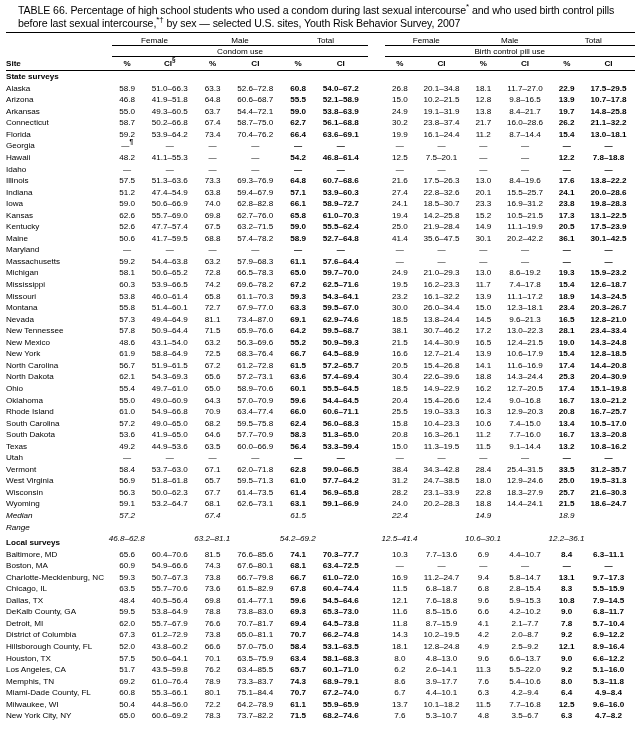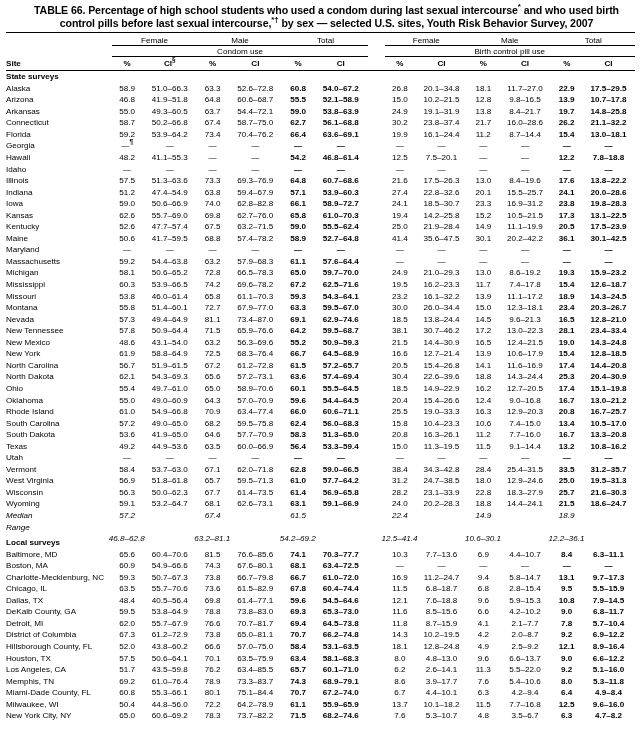--- a/index.html
+++ b/index.html
@@ -5,22 +5,22 @@
   html,body{margin:0;padding:0;background:#fff;}
   body{
     width:641px;height:746px;
     font-family:"Liberation Sans","DejaVu Sans",sans-serif;
     color:#000;
     -webkit-font-smoothing:none;
   }
   .page{position:relative;width:641px;height:746px;box-sizing:border-box;padding:4px 6px 0 6px;}
 
   .title{
-    font-size:10.6px;font-weight:bold;line-height:12.6px;
-    letter-spacing:-0.1px;margin:0 0 3px 12px;text-align:center;
+    font-size:10.6px;font-weight:normal;line-height:12.6px;
+    letter-spacing:-0.1px;margin:0 0 3px 12px;
   }
   .title sup{font-size:8px;vertical-align:super;line-height:0;}
 
   table.tbl{border-collapse:collapse;width:629px;font-size:8.1px;table-layout:fixed;}
   table.tbl td,table.tbl th{padding:0;margin:0;vertical-align:bottom;white-space:nowrap;}
 
   
   .rule-top td{border-top:1.4px solid #000;height:2px;font-size:0;line-height:0;}
   .rule-bot td{border-bottom:1.4px solid #000;height:2px;font-size:0;line-height:0;}
 
@@ -816,21 +816,21 @@
           <td class="ci">55.7–70.6</td>
           <td class="v">73.6</td>
           <td class="ci">61.5–82.9</td>
           <td class="vb">67.8</td>
           <td class="cib">60.4–74.4</td>
           <td></td>
           <td class="v">11.5</td>
           <td class="ci">6.8–18.7</td>
           <td class="v">6.8</td>
           <td class="ci">2.8–15.4</td>
-          <td class="vb">9.5</td>
+          <td class="vb">8.3</td>
           <td class="cib">5.5–15.9</td>
         </tr>
         <tr class="drow">
           <td class="site">Dallas, TX</td>
           <td class="v">48.4</td>
           <td class="ci">40.5–56.4</td>
           <td class="v">69.8</td>
           <td class="ci">61.4–77.1</td>
           <td class="vb">59.6</td>
           <td class="cib">54.5–64.6</td>

